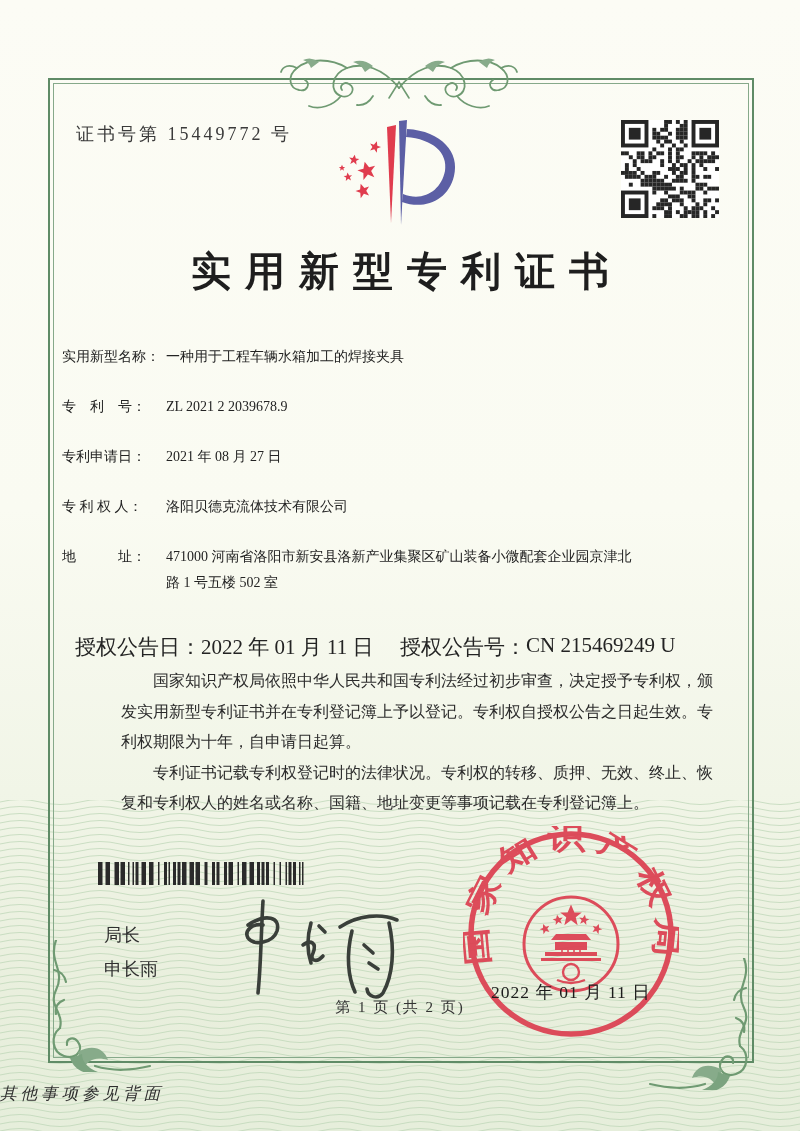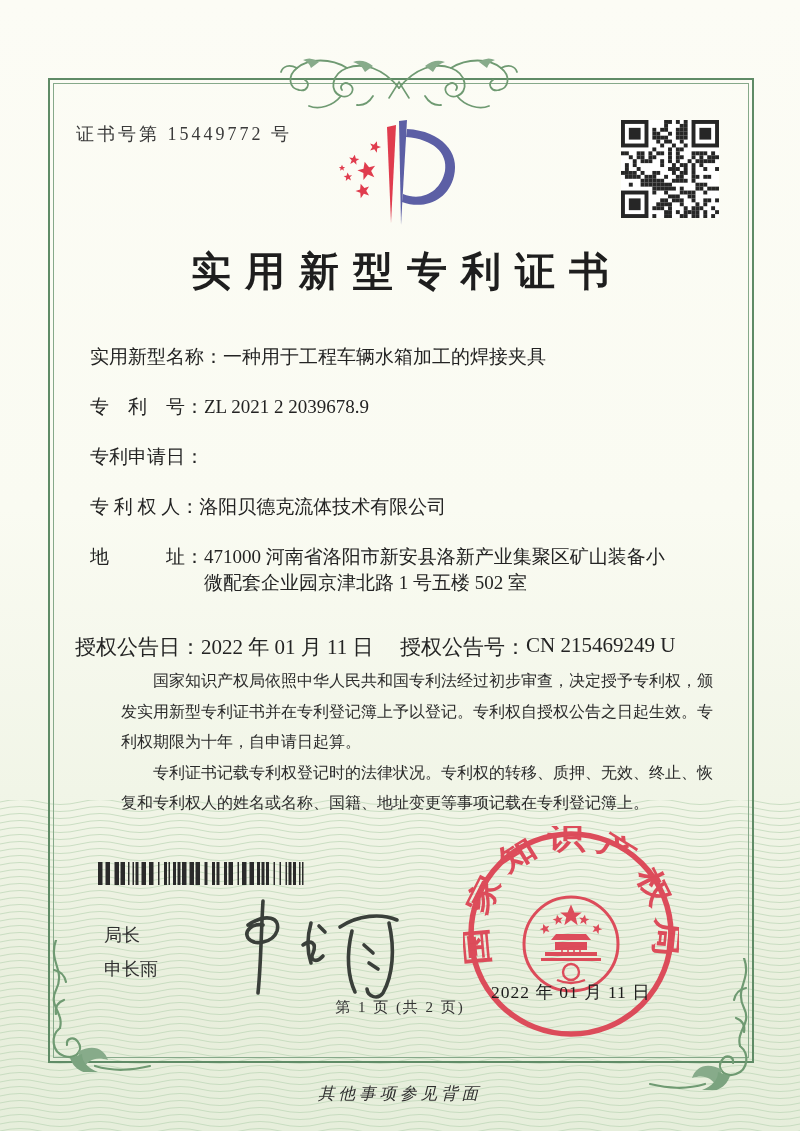--- a/index.html
+++ b/index.html
@@ -16,21 +16,21 @@
   
   #waves-svg{ position:absolute; left:0; top:800px; width:800px; height:331px; opacity:.75; }
   
   .cert-no{ position:absolute; left:76px; top:122px; font-size:18px; letter-spacing:3px; color:#3a3a3a; }
   .logo{ position:absolute; left:330px; top:113px; width:136px; height:114px; }
   .qr{ position:absolute; left:621px; top:120px; width:98px; height:98px; background:#fff; }
   .title{ position:absolute; left:0; top:244px; width:100%; text-align:center;
           font-size:40px; font-weight:bold; letter-spacing:14px; text-indent:14px; color:#1e1e1e;
           font-family:"DejaVu Serif","Liberation Serif",serif; }
   
-  .fields{ position:absolute; left:90px; top:344px; width:655px; font-size:19px; }
+  .fields{ position:absolute; left:62px; top:344px; width:655px; font-size:14px; }
   .row{ display:flex; line-height:26px; margin-bottom:24px; }
   .row .label{ min-width:104px; white-space:nowrap; }
   .row .value{ max-width:468px; }
   .grant-row{ position:absolute; left:75px; top:633px; width:680px; font-size:21px; display:flex; }
   .grant-row .pair2{ position:absolute; left:325px; top:0; display:flex; }
   
   .paras{ position:absolute; left:75px; top:666px; width:652px; font-size:16px; line-height:30.5px;
           color:#2b2b2b; }
   .paras p{ text-indent:2em;margin-left:46px; }
   
@@ -39,21 +39,21 @@
   .signer{ position:absolute; left:104px; top:918px; font-size:18px; line-height:34px;
            font-family:"Liberation Sans","DejaVu Sans",sans-serif; color:#2f2f2f; }
   .signature-svg{ position:absolute; left:218px; top:893px; width:190px; height:108px; }
   
   .seal-svg{ position:absolute; left:463px; top:826px; width:216px; height:216px; opacity:.93; }
   .seal-date{ position:absolute; left:491px; top:980px; font-size:17.5px; letter-spacing:1px;
               color:#1c1c1c; z-index:5; }
   
   .page-num{ position:absolute; left:0; top:974px; width:100%; text-align:center;
              font-size:15px; letter-spacing:2px; color:#333;margin-top:24px; }
-  .back-note{ position:absolute; left:0; top:1083px; width:100%; text-align:center;
+  .back-note{ position:absolute; left:0; top:1083px; width:100%; 
               font-size:16.5px; letter-spacing:4px; color:#2e2e2e; font-style:italic; }
   
   .orn-top{ position:absolute; left:277px; top:52px; width:244px; height:62px; }
   .orn-bl{ position:absolute; left:40px; top:940px; width:112px; height:132px; }
   .orn-br{ position:absolute; left:648px; top:958px; width:112px; height:132px; transform:scaleX(-1); }
 </style>
 </head>
 <body>
 
 <div class="page">
@@ -402,20 +402,21 @@
     <div class="row">
       <span class="label">实用新型名称：</span>
       <span class="value">一种用于工程车辆水箱加工的焊接夹具</span>
     </div>
     <div class="row">
       <span class="label">专　利　号：</span>
       <span class="value">ZL 2021 2 2039678.9</span>
     </div>
     <div class="row">
       <span class="label">专利申请日：</span>
+      <span class="value">2021 年 08 月 27 日</span>
     </div>
     <div class="row">
       <span class="label">专 利 权 人：</span>
       <span class="value">洛阳贝德克流体技术有限公司</span>
     </div>
     <div class="row" style="margin-bottom:0">
       <span class="label">地　　　址：</span>
       <span class="value">471000  河南省洛阳市新安县洛新产业集聚区矿山装备小微配套企业园京津北路 1 号五楼 502 室</span>
     </div>
   </div>

